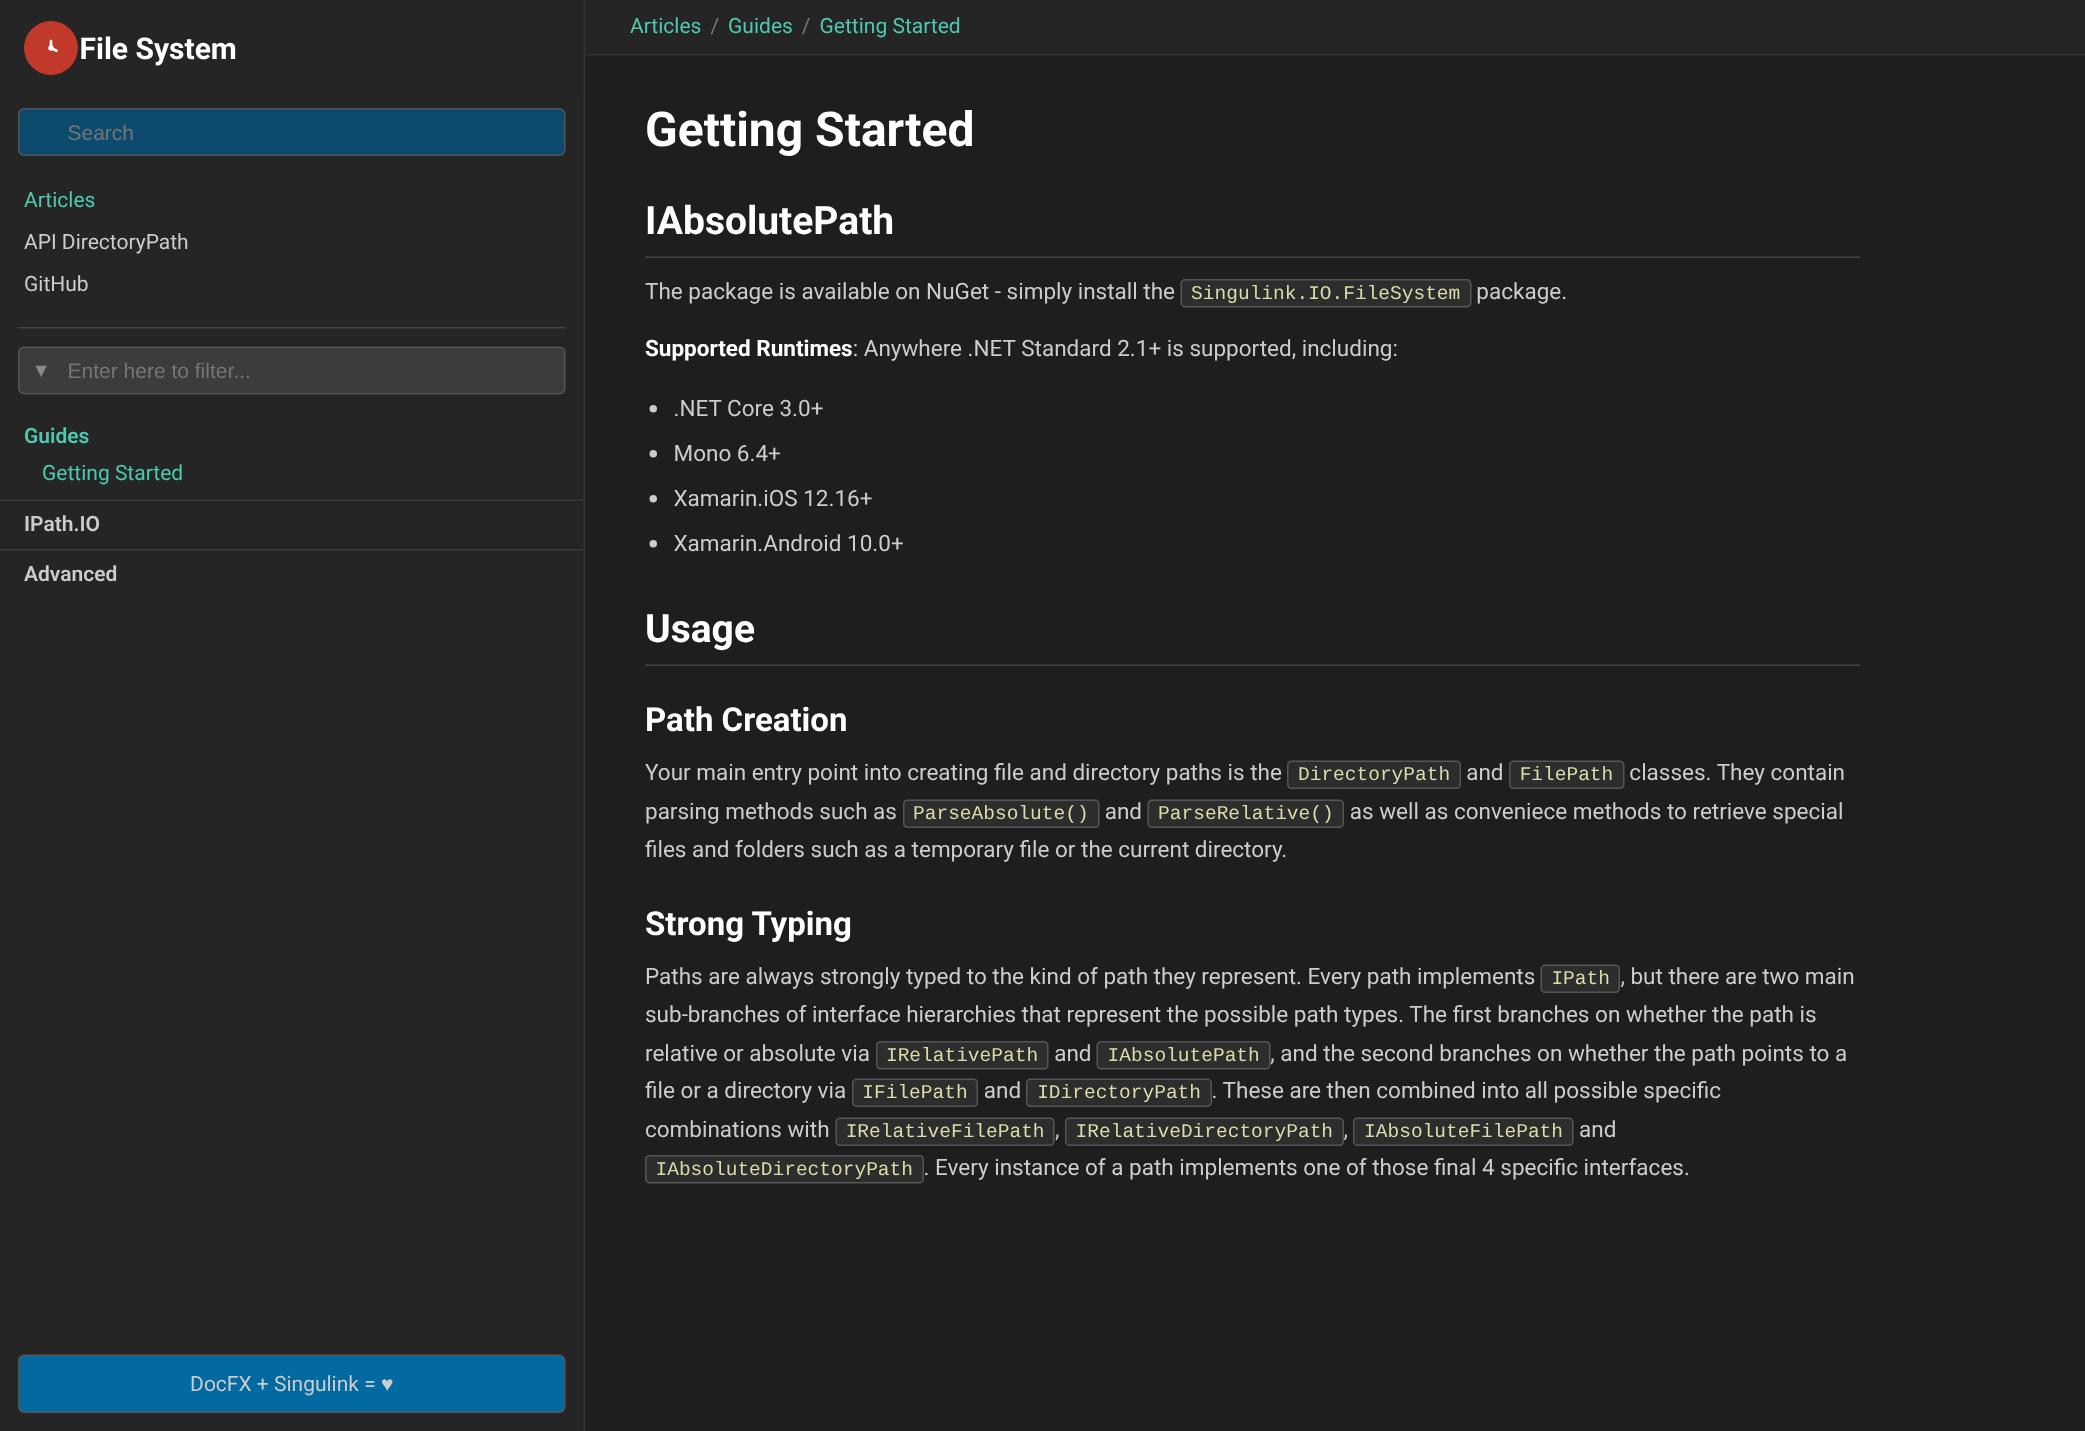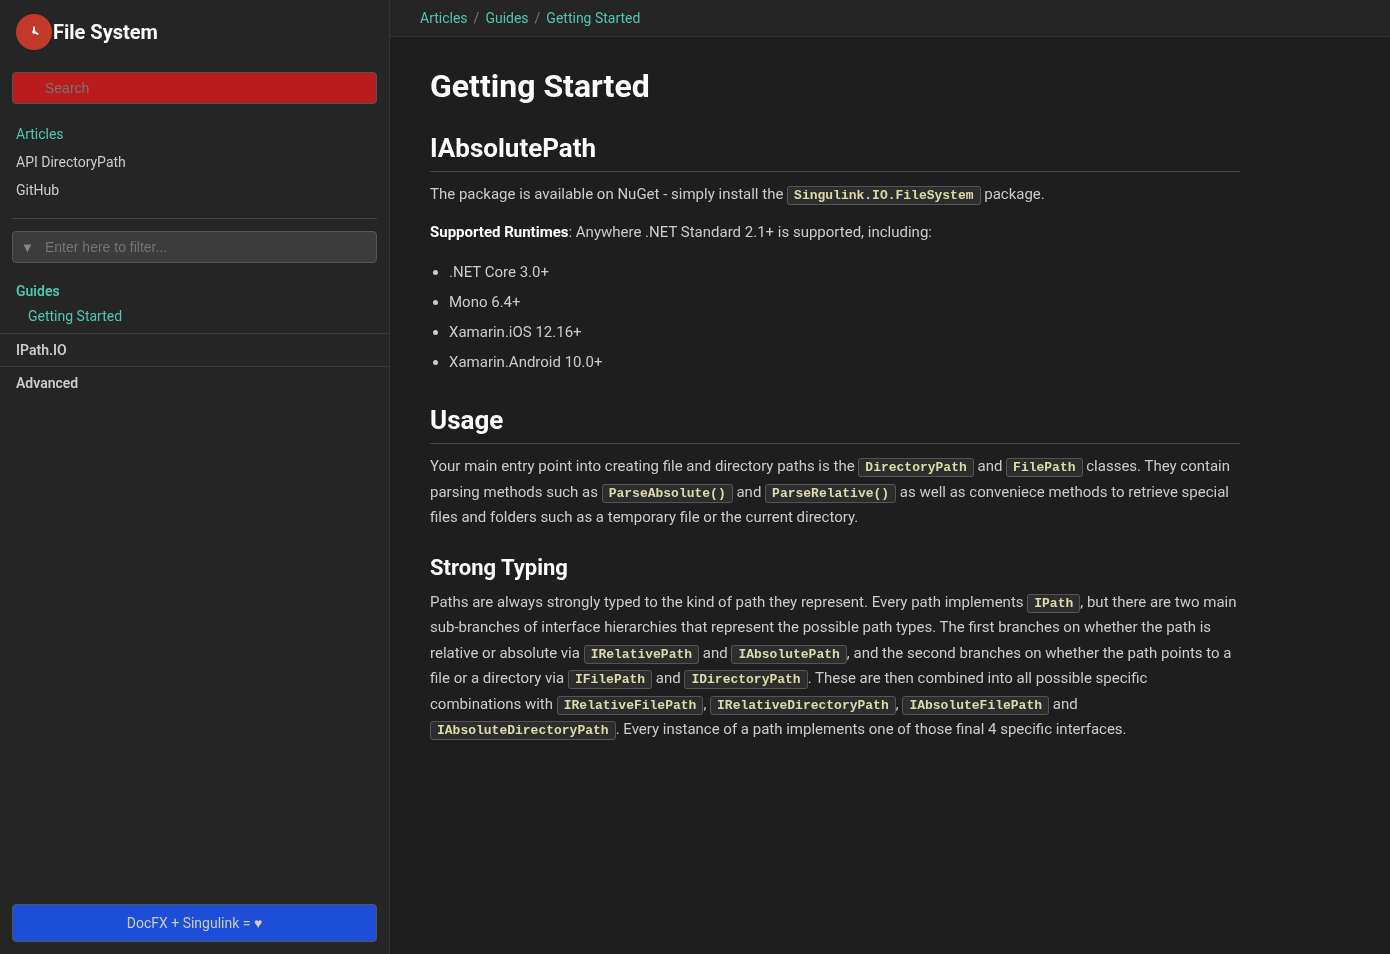--- a/index.html
+++ b/index.html
@@ -54,21 +54,21 @@
       font-size: 20px;
       font-weight: 700;
     }
 
     #search-container {
       padding: 8px 12px 12px;
     }
 
     #search-box {
       width: 100%;
-      background: #b91c1c;
+      background: #0c4a6e;
       border: 1px solid #555;
       border-radius: 4px;
       color: #ccc;
       padding: 7px 10px 7px 32px;
       font-size: 14px;
       outline: none;
       position: relative;
     }
 
     .search-wrapper {
@@ -167,21 +167,21 @@
       margin-top: 4px;
     }
 
     #sidebar-footer {
       margin-top: auto;
       padding: 12px;
     }
 
     #footer-btn {
       width: 100%;
-      background: #1d4ed8;
+      background: #0369a1;
       border: 1px solid #555;
       border-radius: 4px;
       color: #cccccc;
       padding: 10px;
       font-size: 14px;
       text-align: center;
       cursor: pointer;
     }
 
     
@@ -247,21 +247,20 @@
     }
 
     code.inline-code {
       background: #2d2d2d;
       border: 1px solid #555;
       border-radius: 3px;
       padding: 1px 6px;
       font-family: 'Courier New', Courier, monospace;
       font-size: 13px;
       color: #dcdcaa;
-      font-weight: bold;
     }
 
     ul.bullet-list {
       margin: 10px 0 10px 19px;
       color: #cccccc;
       font-size: 15px;
       line-height: 2;
     }
 
     strong.bold-label {
@@ -347,20 +346,21 @@
 
     <ul class="bullet-list">
       <li>.NET Core 3.0+</li>
       <li>Mono 6.4+</li>
       <li>Xamarin.iOS 12.16+</li>
       <li>Xamarin.Android 10.0+</li>
     </ul>
 
     <h2 class="section-title">Usage</h2>
 
+    <h3 class="subsection-title">Path Creation</h3>
 
     <p class="body-text">
       <span>Your main entry point into creating file and directory paths is the </span><code class="inline-code">DirectoryPath</code><span> and </span><code class="inline-code">FilePath</code><span> classes. They contain parsing methods such as </span><code class="inline-code">ParseAbsolute()</code><span> and </span><code class="inline-code">ParseRelative()</code><span> as well as conveniece methods to retrieve special files and folders such as a temporary file or the current directory.</span>
     </p>
 
     <h3 class="subsection-title">Strong Typing</h3>
 
     <p class="body-text">
       <span>Paths are always strongly typed to the kind of path they represent. Every path implements </span><code class="inline-code">IPath</code><span>, but there are two main sub-branches of interface hierarchies that represent the possible path types. The first branches on whether the path is relative or absolute via </span><code class="inline-code">IRelativePath</code><span> and </span><code class="inline-code">IAbsolutePath</code><span>, and the second branches on whether the path points to a file or a directory via </span><code class="inline-code">IFilePath</code><span> and </span><code class="inline-code">IDirectoryPath</code><span>. These are then combined into all possible specific combinations with </span><code class="inline-code">IRelativeFilePath</code><span>, </span><code class="inline-code">IRelativeDirectoryPath</code><span>, </span><code class="inline-code">IAbsoluteFilePath</code><span> and </span><code class="inline-code">IAbsoluteDirectoryPath</code><span>. Every instance of a path implements one of those final 4 specific interfaces.</span>
     </p>

